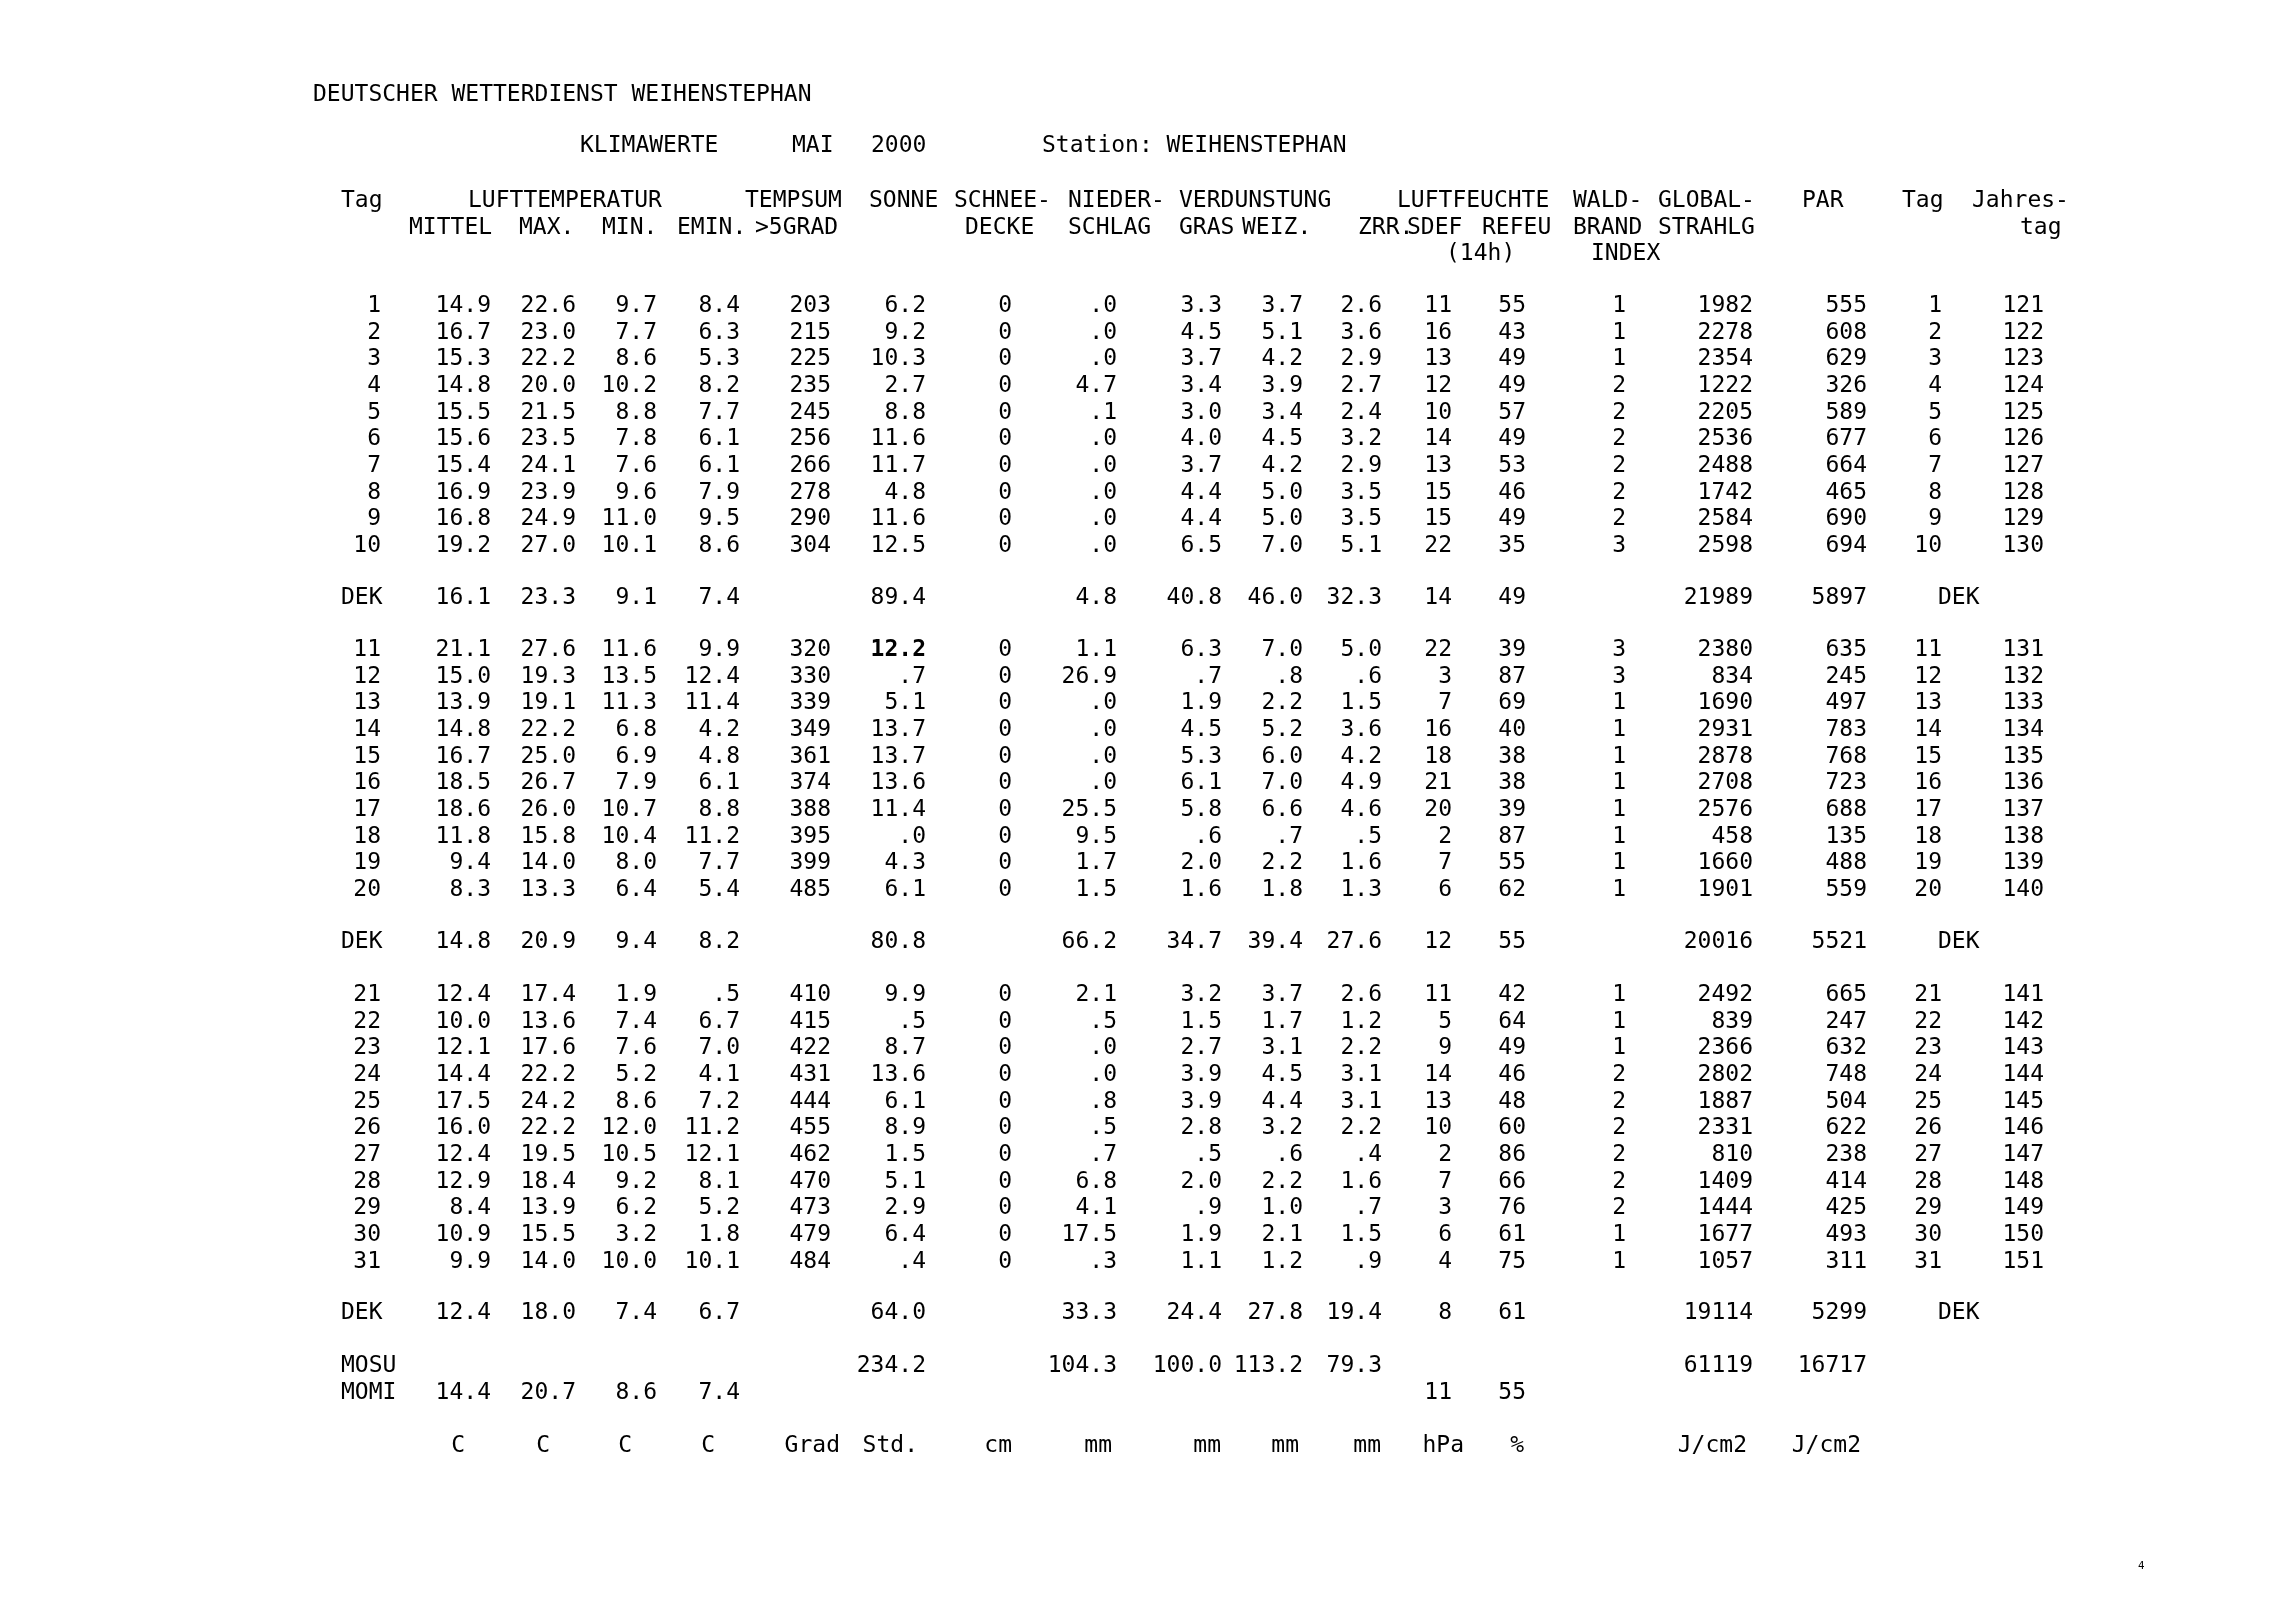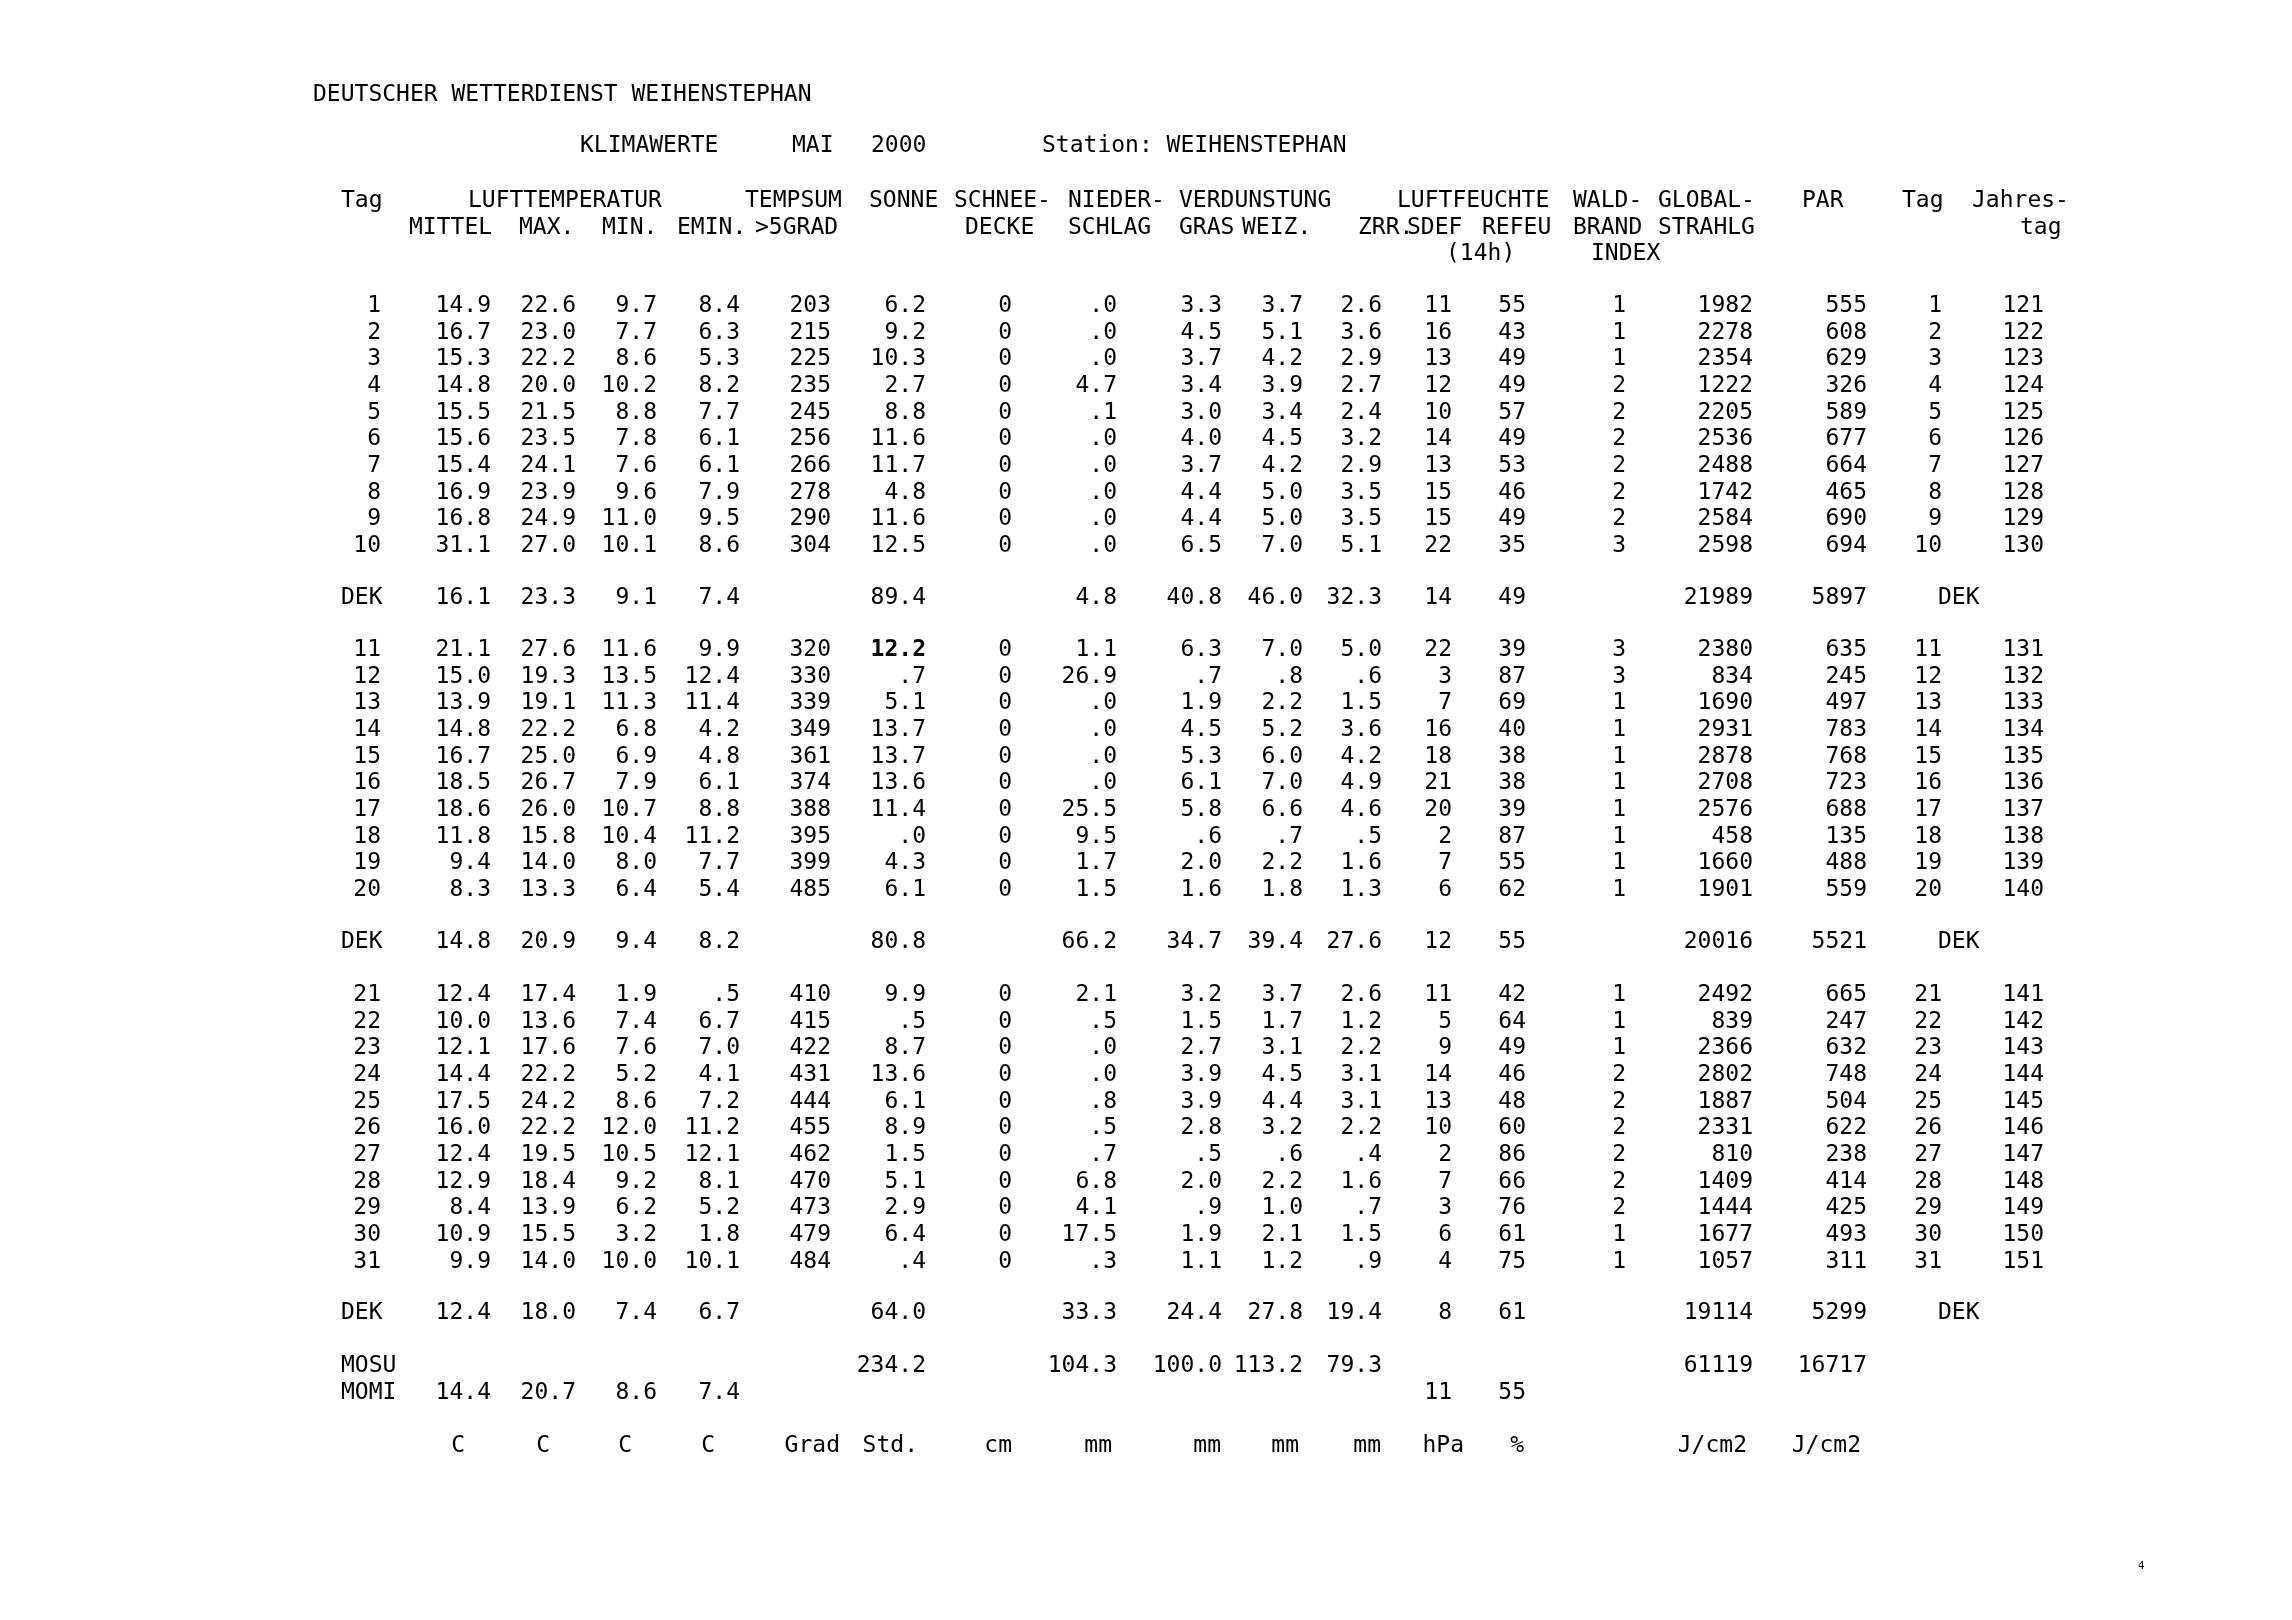--- a/index.html
+++ b/index.html
@@ -246,21 +246,21 @@
         <span class="cell" style="right: 841px;">15</span>
         <span class="cell" style="right: 767px;">49</span>
         <span class="cell" style="right: 667px;">2</span>
         <span class="cell" style="right: 540px;">2584</span>
         <span class="cell" style="right: 426px;">690</span>
         <span class="cell" style="right: 351px;">9</span>
         <span class="cell" style="right: 249px;">129</span>
       </div>
       <div class="row" style="top: 531px;">
         <span class="cell" style="right: 1912px;">10</span>
-        <span class="cell" style="right: 1802px;">31.1</span>
+        <span class="cell" style="right: 1802px;">19.2</span>
         <span class="cell" style="right: 1717px;">27.0</span>
         <span class="cell" style="right: 1636px;">10.1</span>
         <span class="cell" style="right: 1553px;">8.6</span>
         <span class="cell" style="right: 1462px; margin-left: 29px;">304</span>
         <span class="cell" style="right: 1367px;">12.5</span>
         <span class="cell" style="right: 1281px;">0</span>
         <span class="cell" style="right: 1176px;">.0</span>
         <span class="cell" style="right: 1071px;">6.5</span>
         <span class="cell" style="right: 990px;">7.0</span>
         <span class="cell" style="right: 911px;">5.1</span>

